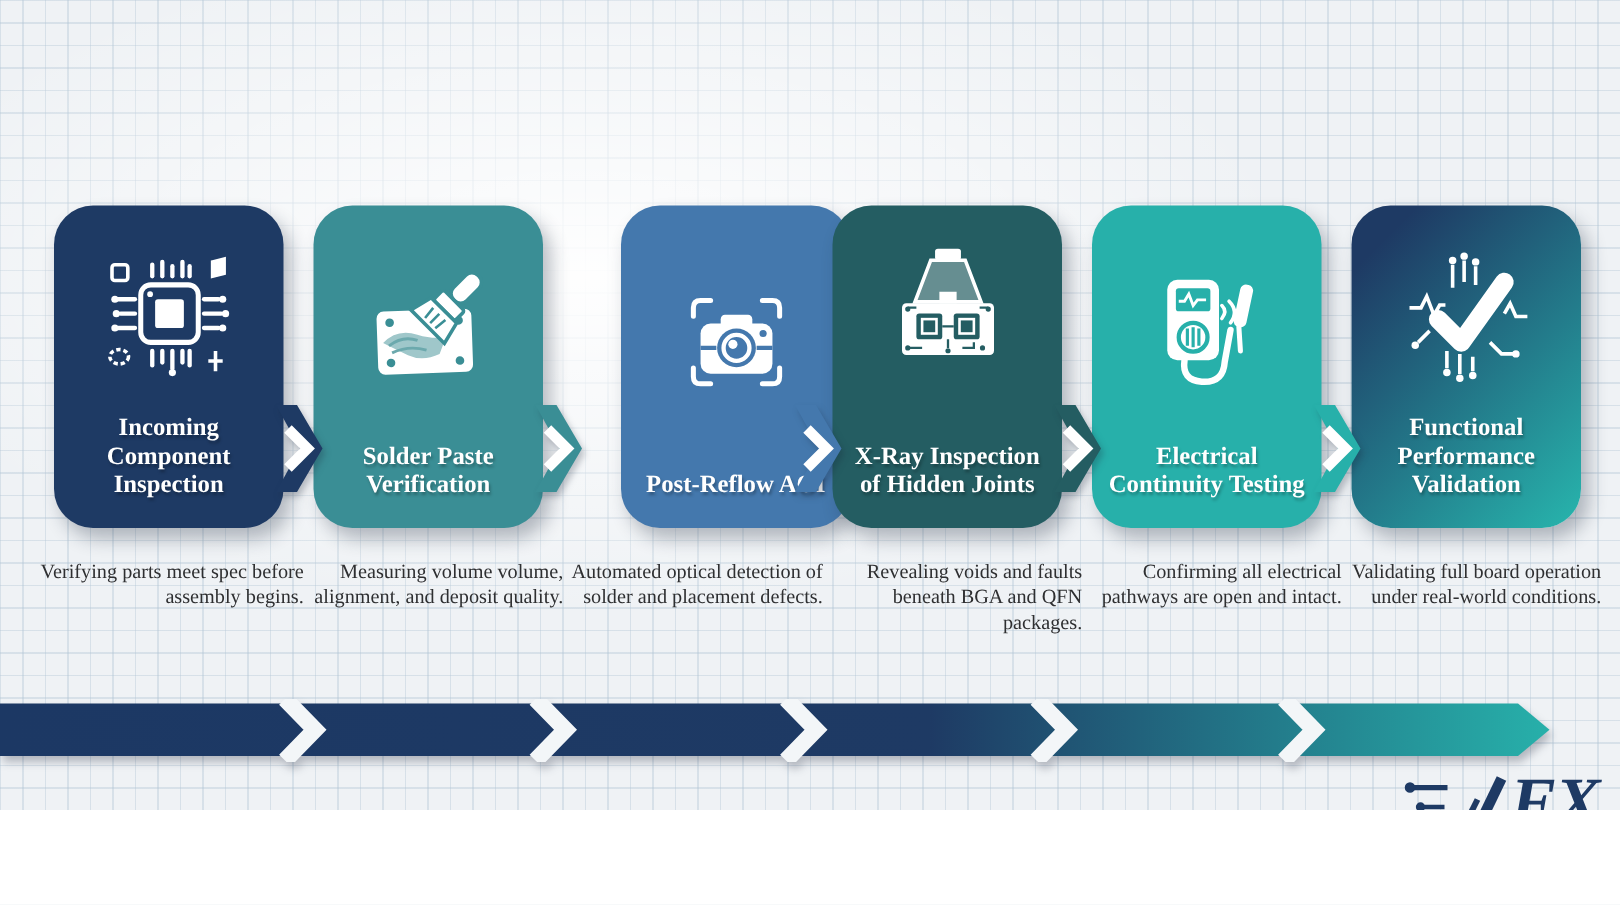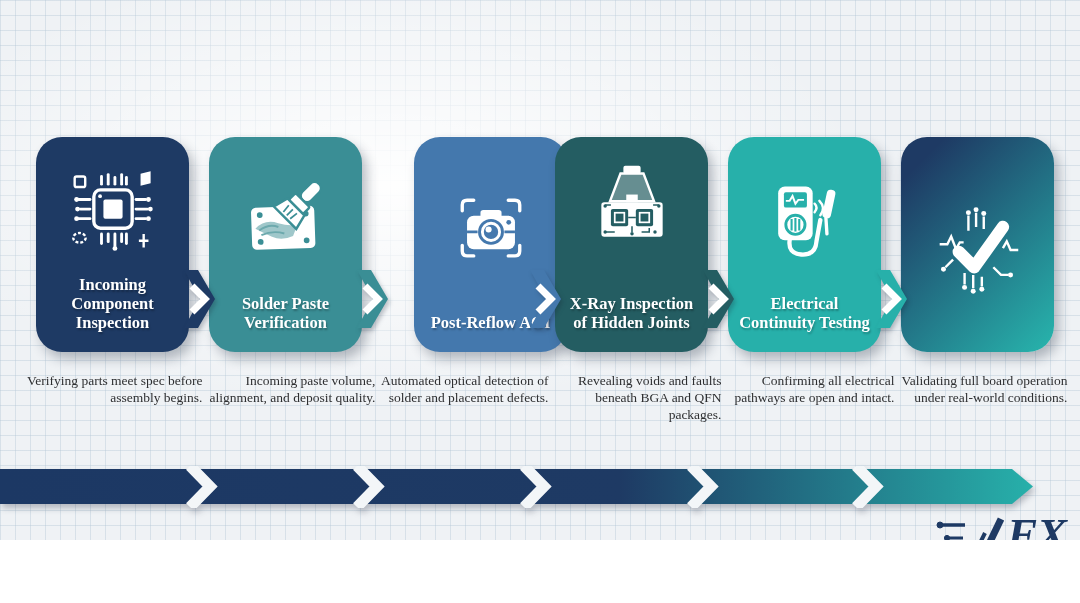--- a/index.html
+++ b/index.html
@@ -137,21 +137,21 @@
           </svg>
         </div>
         <div class="card-title">Solder Paste Verification</div>
       </div>
       <div class="connector">
         <svg width="34" height="58" viewBox="0 0 34 58">
           <path d="M2,0 H16 L33,29 L16,58 H2 L18,29 Z" fill="#3a8e95"></path>
           <path d="M10,16 L23,29 L10,42" fill="none" stroke="#fff" stroke-width="7"></path>
         </svg>
       </div>
-      <div class="desc">Incoming paste volume, alignment, and deposit quality.</div>
+      <div class="desc">Measuring volume volume, alignment, and deposit quality.</div>
     </div>
 
     <div class="step">
       <div class="card c3">
         <div class="icon-wrap">
           <svg width="92" height="92" viewBox="0 0 96 96">
             <g fill="none" stroke="#fff" stroke-width="3.5" stroke-linecap="round">
               <path d="M18,28 v-6 q0,-5 5,-5 h7"></path>
               <path d="M66,17 h7 q5,0 5,5 v6"></path>
               <path d="M78,64 v6 q0,5 -5,5 h-7"></path>
@@ -259,20 +259,21 @@
                 <circle cx="54" cy="10" r="2.6"></circle>
               <circle cx="34" cy="87" r="2.6"></circle>
                 <circle cx="43" cy="91" r="2.6"></circle>
                 <circle cx="52" cy="89" r="2.6"></circle>
               <circle cx="12" cy="68" r="2.6"></circle>
                 <circle cx="82" cy="74" r="2.6"></circle>
             </g>
             <path d="M28,50 L44,66 L74,24" fill="none" stroke="#fff" stroke-width="13" stroke-linecap="round" stroke-linejoin="round"></path>
           </svg>
         </div>
+        <div class="card-title">Functional Performance Validation</div>
       </div>
       <div class="desc">Validating full board operation under real-world conditions.</div>
     </div>
 
   </div>
 
   <div class="bar-wrap">
     <svg width="1080" height="42" viewBox="0 0 1080 42">
       <defs>
         <linearGradient id="barGrad" x1="0" y1="0" x2="1" y2="0">

